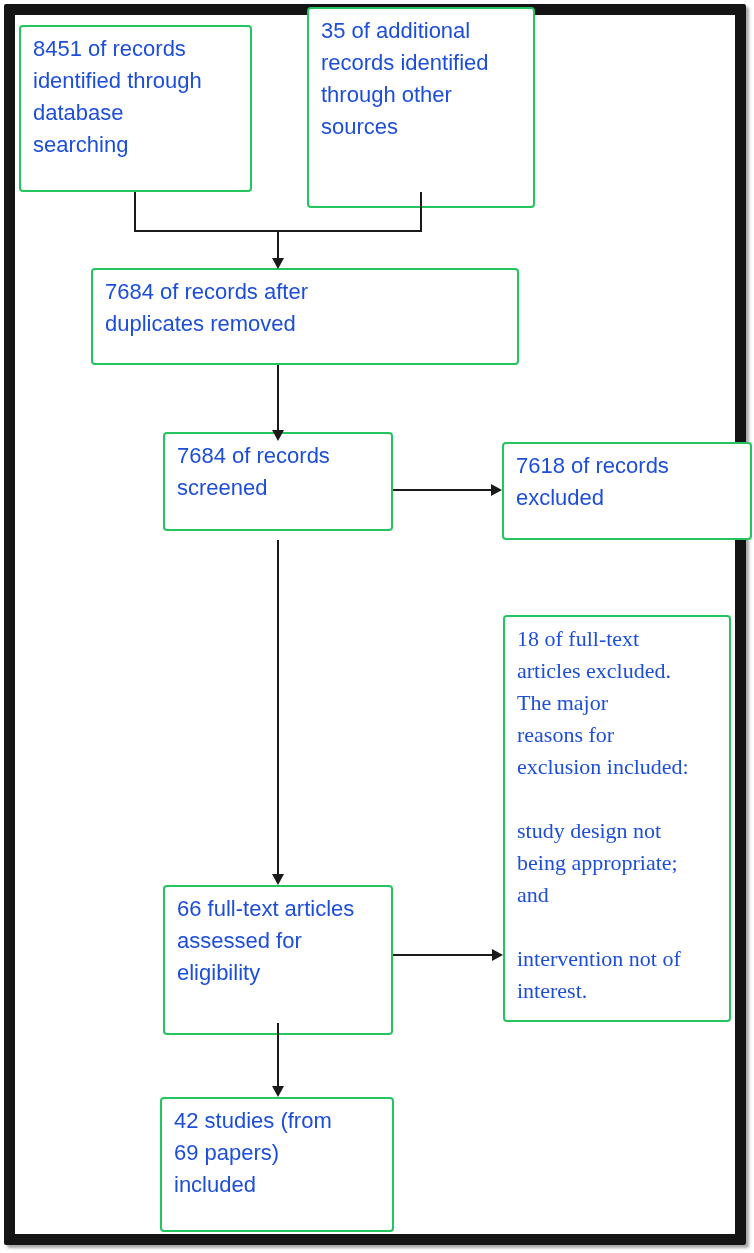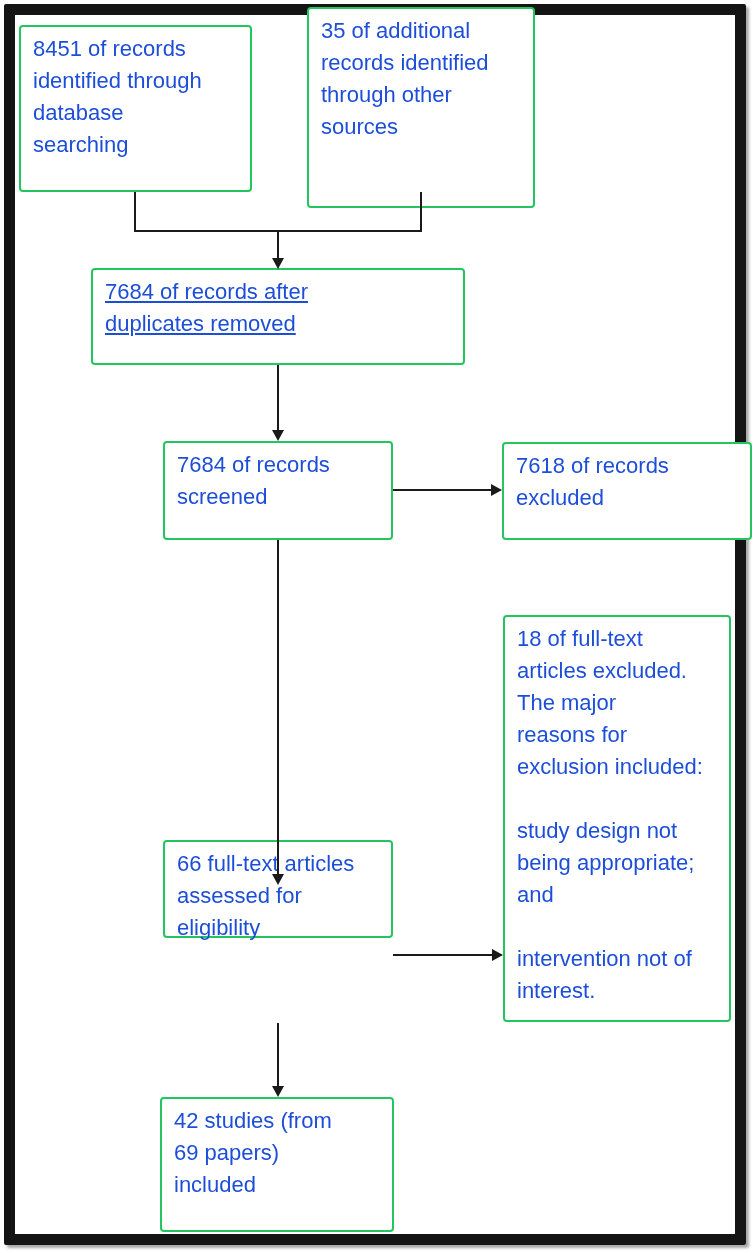--- a/index.html
+++ b/index.html
@@ -70,43 +70,43 @@
   <div class="node" style="left:19px; top:25px; width:233px; height:167px;">8451 of records
 identified through
 database
 searching</div>
 
   <div class="node" style="left:307px; top:7px; width:228px; height:201px;">35 of additional
 records identified
 through other
 sources</div>
 
-  <div class="node" style="left:91px; top:268px; width:374px; height:97px;text-decoration:underline;">7684 of records after
+  <div class="node" style="left:91px; top:268px; width:428px; height:97px;">7684 of records after
 duplicates removed</div>
 
-  <div class="node" style="left:163px; top:441px; width:230px; height:99px;">7684 of records
+  <div class="node" style="left:163px; top:432px; width:230px; height:99px;">7684 of records
 screened</div>
 
   <div class="node" style="left:502px; top:442px; width:250px; height:98px;">7618 of records
 excluded</div>
 
-  <div class="node" style="left:503px; top:615px; width:228px; height:407px;">18 of full-text
+  <div class="node" style="left:503px; top:615px; width:228px; height:407px;font-family:Liberation Serif, serif;">18 of full-text
 articles excluded.
 The major
 reasons for
 exclusion included:
 
 study design not
 being appropriate;
 and
 
 intervention not of
 interest.</div>
 
-  <div class="node" style="left:163px; top:840px; width:230px; height:98px;">66 full-text articles
+  <div class="node" style="left:163px; top:885px; width:230px; height:150px;">66 full-text articles
 assessed for
 eligibility</div>
 
   <div class="node" style="left:160px; top:1097px; width:234px; height:135px;">42 studies (from
 69 papers)
 included</div>
 
   <div class="line" style="left:134px; top:192px; width:2px; height:40px;"></div>
   <div class="line" style="left:420px; top:192px; width:2px; height:40px;"></div>
   <div class="line" style="left:134px; top:230px; width:288px; height:2px;"></div>

